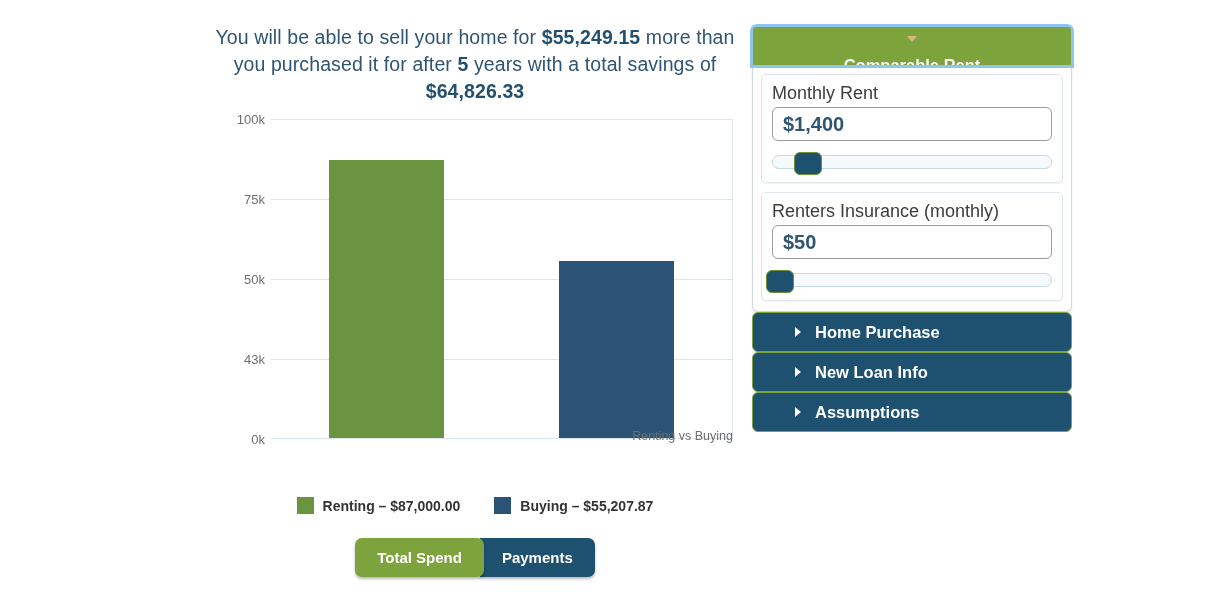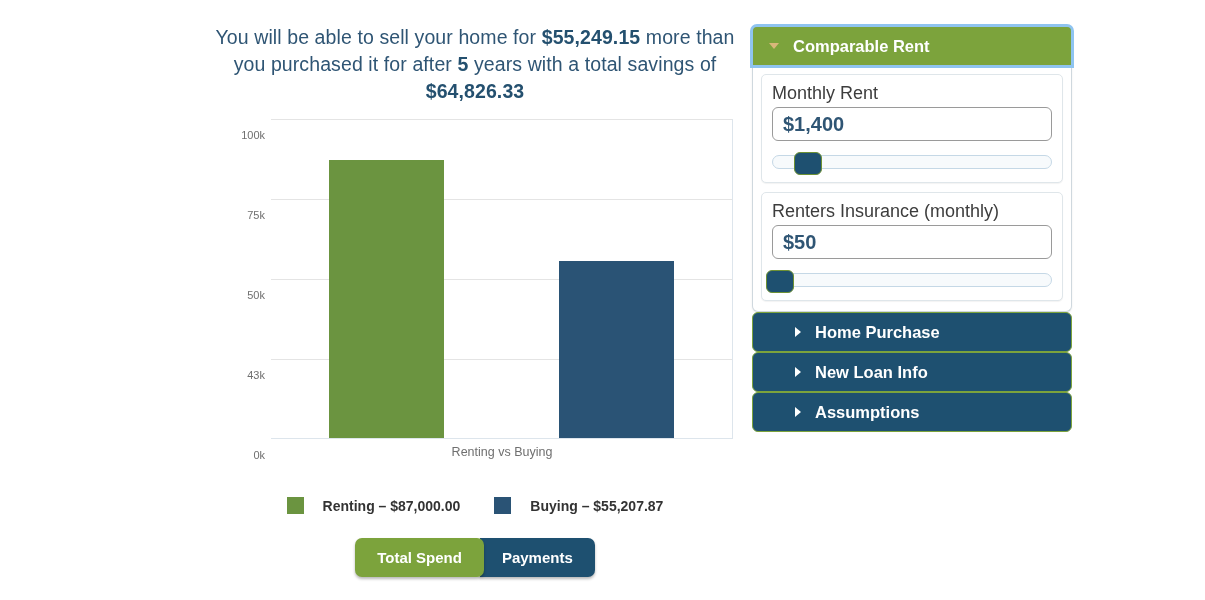--- a/index.html
+++ b/index.html
@@ -48,25 +48,24 @@
   }
   .y-axis {
     position: absolute;
     left: 0; top: 0;
     width: 60px; height: 320px;
   }
   .y-tick {
     position: absolute;
     right: 0;
     transform: translateY(-50%);
-    font-size: 11px;
+    font-size: 13px;
     color: #6f6f6f;
     text-align: right;
     white-space: nowrap;
-    margin-top: 16px;
   }
   .plot-area {
     position: absolute;
     left: 66px;
     top: 0;
     right: 12px;
     height: 320px;
     border-right: 1px solid #dde5ec;
     border-bottom: 1px solid #dde5ec;
     box-sizing: border-box;
@@ -82,38 +81,38 @@
     left: 0; right: 0; bottom: 0;
     height: 320px;
   }
   .bar {
     position: absolute;
     bottom: 0;
   }
   .x-label {
     position: absolute;
     left: 66px; right: 12px;
-    top: 326px;
-    text-align: center;
+    top: 310px;
+    text-align: right;
     font-size: 12.5px;
     color: #6f6f6f;
   }
 
   
   .legend {
     margin-top: 48px;
     display: flex;
     justify-content: center;
     align-items: center;
     gap: 34px;
   }
   .legend-item {
     display: flex;
     align-items: center;
-    gap: 19px;
+    gap: 9px;
     font-size: 14px;
     font-weight: bold;
     color: #333333;
     white-space: nowrap;
   }
   .swatch {
     width: 17px; height: 17px;
     display: inline-block;
   }
 
@@ -158,20 +157,21 @@
     cursor: pointer;
     box-sizing: border-box;
     height: 40px;
   }
   .accordion-head.open {
     background: #7ca33c;
     border: 1px solid #6d9134;
     outline: 3px solid #8fc4f0;
     outline-offset: -1px;
     border-radius: 5px 5px 0 0;
+    flex-direction: column;
   }
   .accordion-head.closed {
     background: #1e5070;
     border: 1px solid #7ca33c;
     padding-left: 42px;
   }
   .tri {
     display: inline-block;
     width: 0; height: 0;
     flex: 0 0 auto;

